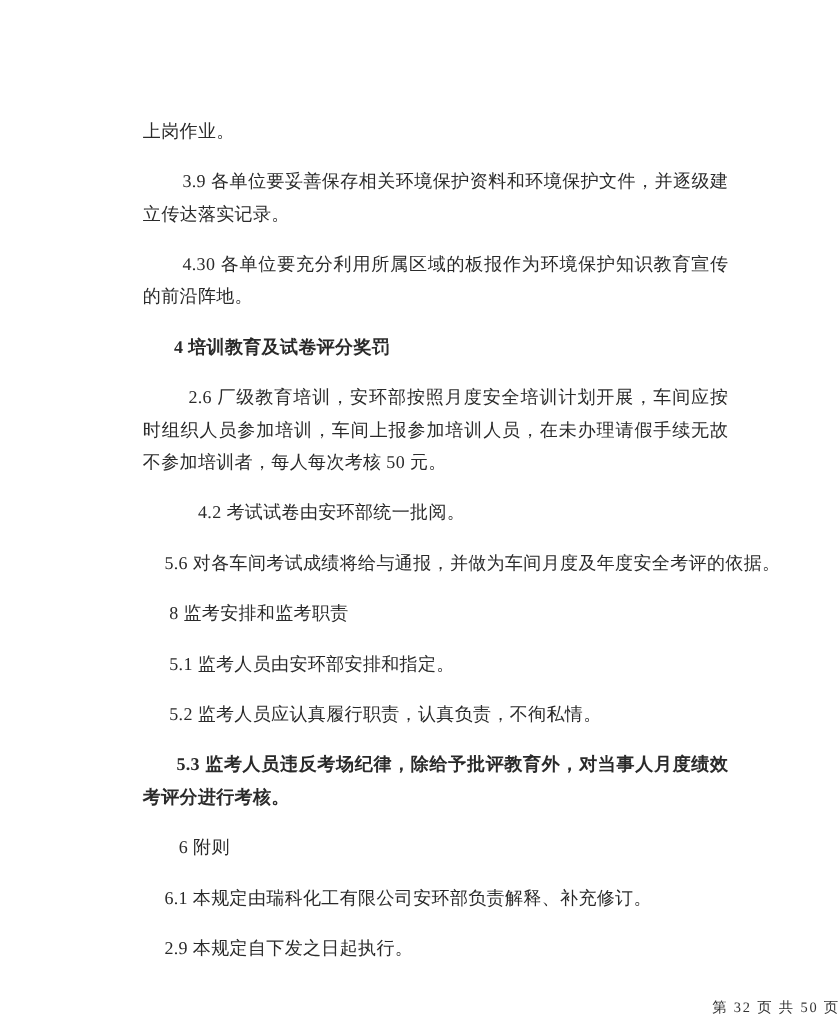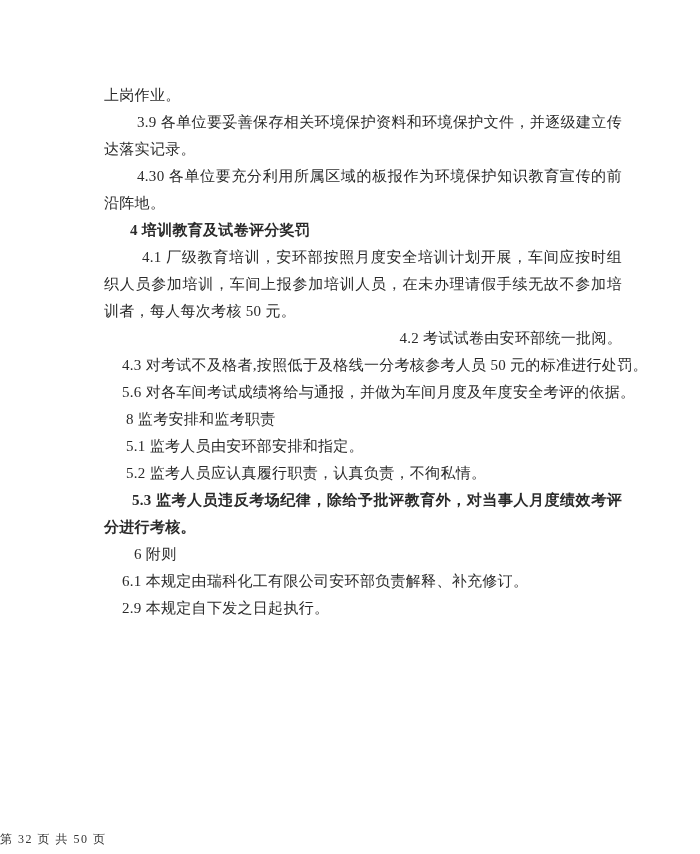--- a/index.html
+++ b/index.html
@@ -20,61 +20,60 @@
     position: absolute;
     left: 104px;
     top: 82px;
     width: 518px;
     font-size: 15px;
     line-height: 27px;
     letter-spacing: 0.3px;
     text-align: justify;
   }
   .content p {
-    margin: 0;
+    margin: 15px;
     padding: 0;
   }
   
   .nowrap {
     white-space: nowrap;
     text-align: left;
   }
   
   .ind-0  { text-indent: 0; }
   .ind-18 { text-indent: 18px; }
   .ind-22 { text-indent: 22px; }
   .ind-26 { text-indent: 26px; font-weight: bold; }
   .ind-28 { text-indent: 28px; font-weight: bold; }
   .ind-30 { text-indent: 30px; }
   .ind-33 { text-indent: 33px; }
   .ind-38 { text-indent: 38px; }
-  .ind-46 { text-indent: 46px; text-align: right; }
+  .ind-46 { text-indent: 46px; }
   .footer {
     position: absolute;
     left: 0;
     top: 831px;
     width: 700px;
-    text-align: left;
+    text-align: right;
     font-size: 12px;
     letter-spacing: 1.5px;
     color: #333333;
   }
 </style>
 </head>
 <body>
 
 <div class="page">
   <div class="content">
     <p class="ind-0 nowrap">上岗作业。</p>
     <p class="ind-33">3.9 各单位要妥善保存相关环境保护资料和环境保护文件，并逐级建立传达落实记录。</p>
     <p class="ind-33">4.30 各单位要充分利用所属区域的板报作为环境保护知识教育宣传的前沿阵地。</p>
     <p class="ind-26 nowrap">4 培训教育及试卷评分奖罚</p>
-    <p class="ind-38">4.1 厂级教育培训，安环部按照月度安全培训计划开展，车间应按时组织人员参加培训，车间上报参加培训人员，在未办理请假手续无故不参加培训者，每人每次考核 50 元。</p>
+    <p class="ind-38">2.6 厂级教育培训，安环部按照月度安全培训计划开展，车间应按时组织人员参加培训，车间上报参加培训人员，在未办理请假手续无故不参加培训者，每人每次考核 50 元。</p>
     <p class="ind-46 nowrap">4.2 考试试卷由安环部统一批阅。</p>
-    <p class="ind-18 nowrap">4.3 对考试不及格者,按照低于及格线一分考核参考人员 50 元的标准进行处罚。</p>
     <p class="ind-18 nowrap">5.6 对各车间考试成绩将给与通报，并做为车间月度及年度安全考评的依据。</p>
     <p class="ind-22 nowrap">8 监考安排和监考职责</p>
     <p class="ind-22 nowrap">5.1 监考人员由安环部安排和指定。</p>
     <p class="ind-22 nowrap">5.2 监考人员应认真履行职责，认真负责，不徇私情。</p>
     <p class="ind-28">5.3 监考人员违反考场纪律，除给予批评教育外，对当事人月度绩效考评分进行考核。</p>
     <p class="ind-30 nowrap">6 附则</p>
     <p class="ind-18 nowrap">6.1 本规定由瑞科化工有限公司安环部负责解释、补充修订。</p>
     <p class="ind-18 nowrap">2.9 本规定自下发之日起执行。</p>
   </div>
   <div class="footer">

